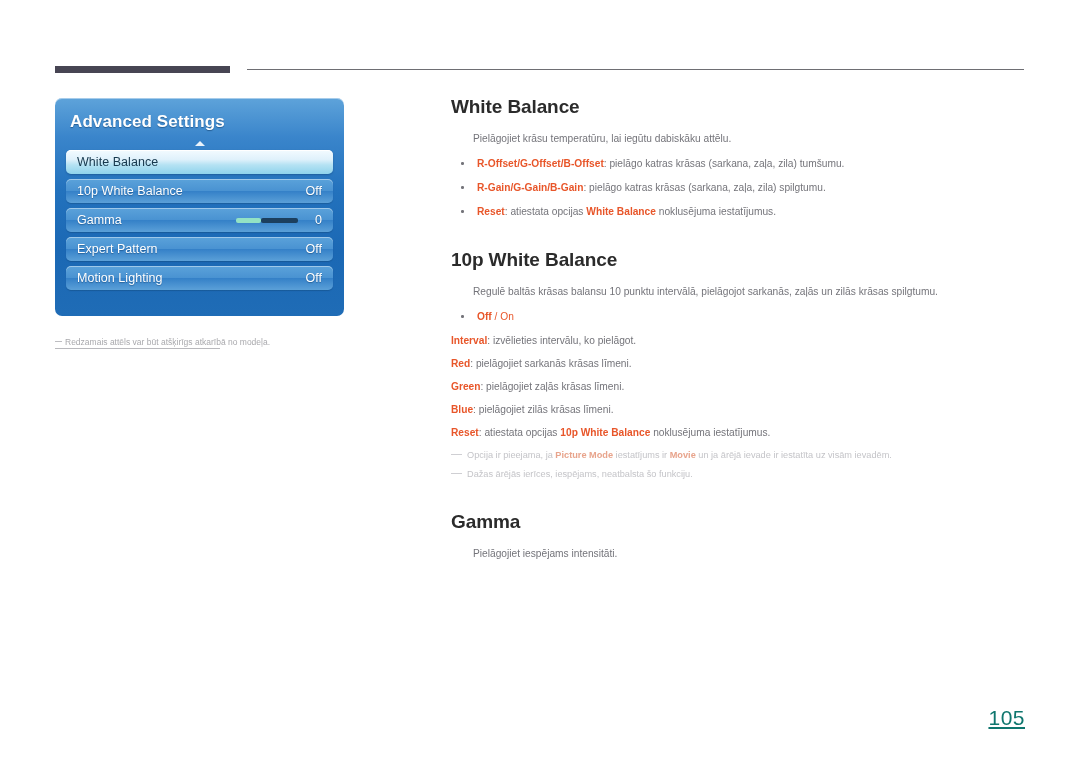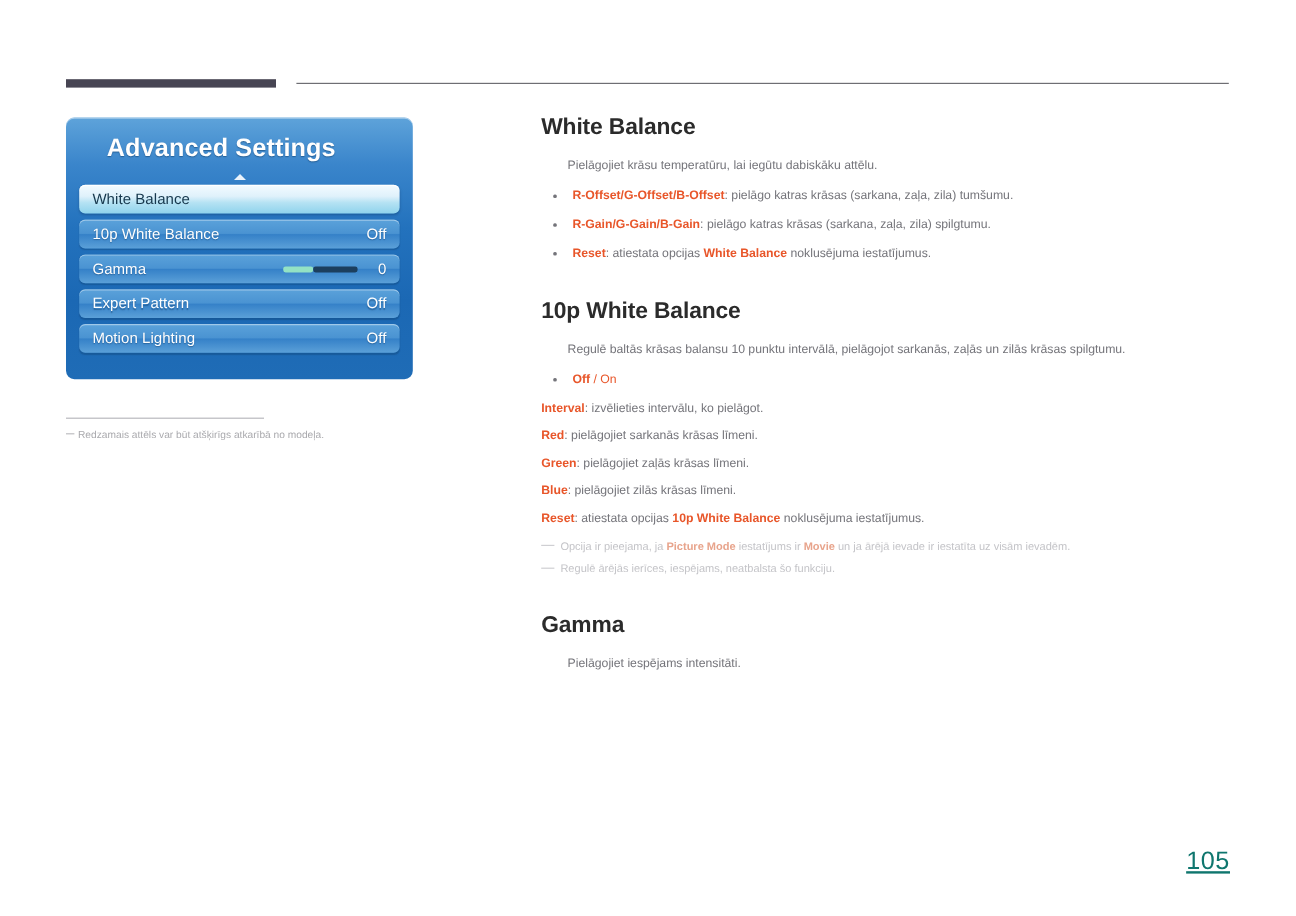--- a/index.html
+++ b/index.html
@@ -51,24 +51,24 @@
         #2372bd 42%,
         #1b68b4 70%,
         #1f6cb6 100%);
     box-shadow: inset 0 1px 0 rgba(255,255,255,.45);
     padding: 0;
     position: relative;
     overflow: hidden;
   }
   .osd-title {
     color: #ffffff;
-    font-size: 21px;
+    font-size: 17px;
     font-weight: 600;
     letter-spacing: .1px;
-    padding: 14px 0 0 34px;
+    padding: 14px 0 0 15px;
     text-shadow: 0 1px 1px rgba(0,40,80,.45);
   }
   .osd-scroll-up {
     width: 0; height: 0;
     border-left: 5px solid transparent;
     border-right: 5px solid transparent;
     border-bottom: 5px solid #eaf3fb;
     margin: 9px auto 4px auto;
   }
   .osd-rows {
@@ -134,21 +134,21 @@
     position: absolute;
     left: 55px;
     top: 348px;
     width: 165px;
     height: 1px;
     background: #b9b9bd;
   }
   .osd-note {
     position: absolute;
     left: 55px;
-    top: 355px;
+    top: 335px;
     width: 300px;
     font-size: 8.5px;
     color: #a9a9ad;
     line-height: 14px;
     white-space: nowrap;
   }
   .osd-note .dash {
     display: inline-block;
     width: 7px;
     border-top: 1px solid #bdbdc1;
@@ -312,21 +312,21 @@
       <li><span class="k">Off</span><span class="k-plain"> / </span><span class="k-plain">On</span></li>
     </ul>
     <div style="height:9px"></div>
     <p class="line"><span class="k">Interval</span><span>: izvēlieties intervālu, ko pielāgot.</span></p>
     <p class="line"><span class="k">Red</span><span>: pielāgojiet sarkanās krāsas līmeni.</span></p>
     <p class="line"><span class="k">Green</span><span>: pielāgojiet zaļās krāsas līmeni.</span></p>
     <p class="line"><span class="k">Blue</span><span>: pielāgojiet zilās krāsas līmeni.</span></p>
     <p class="line"><span class="k">Reset</span><span>: atiestata opcijas </span><span class="k">10p White Balance</span><span> noklusējuma iestatījumus.</span></p>
 
     <p class="note"><span class="dash"></span><span>Opcija ir pieejama, ja </span><span class="k">Picture Mode</span><span> iestatījums ir </span><span class="k">Movie</span><span> un ja ārējā ievade ir iestatīta uz visām ievadēm.</span></p>
-    <p class="note"><span class="dash"></span><span>Regulē ārējās ierīces, iespējams, neatbalsta šo funkciju.</span></p>
+    <p class="note"><span class="dash"></span><span>Dažas ārējās ierīces, iespējams, neatbalsta šo funkciju.</span></p>
   </div>
 
   <div class="sec-block last">
     <h2 class="sec">Gamma</h2>
     <p class="desc">Pielāgojiet iespējams intensitāti.</p>
   </div>
 
 </div>
 
 <div class="pageno">105</div>

